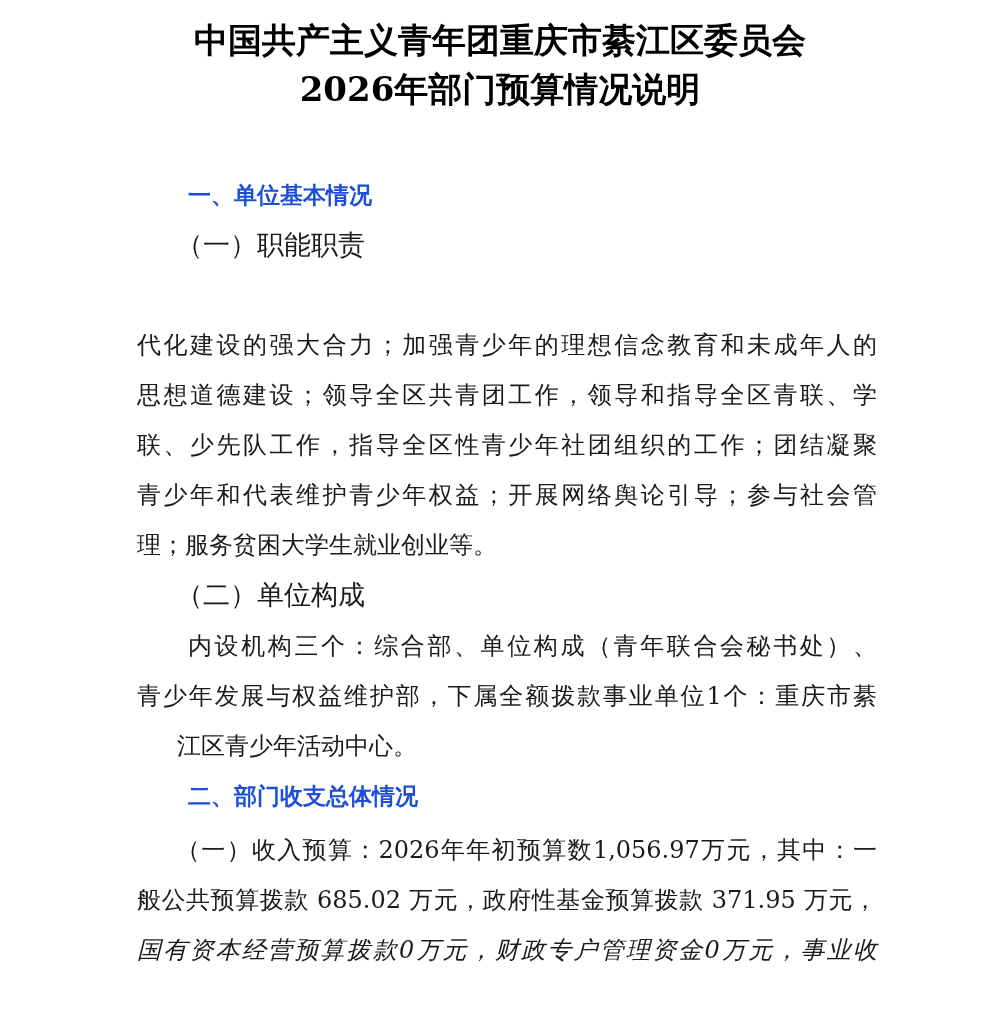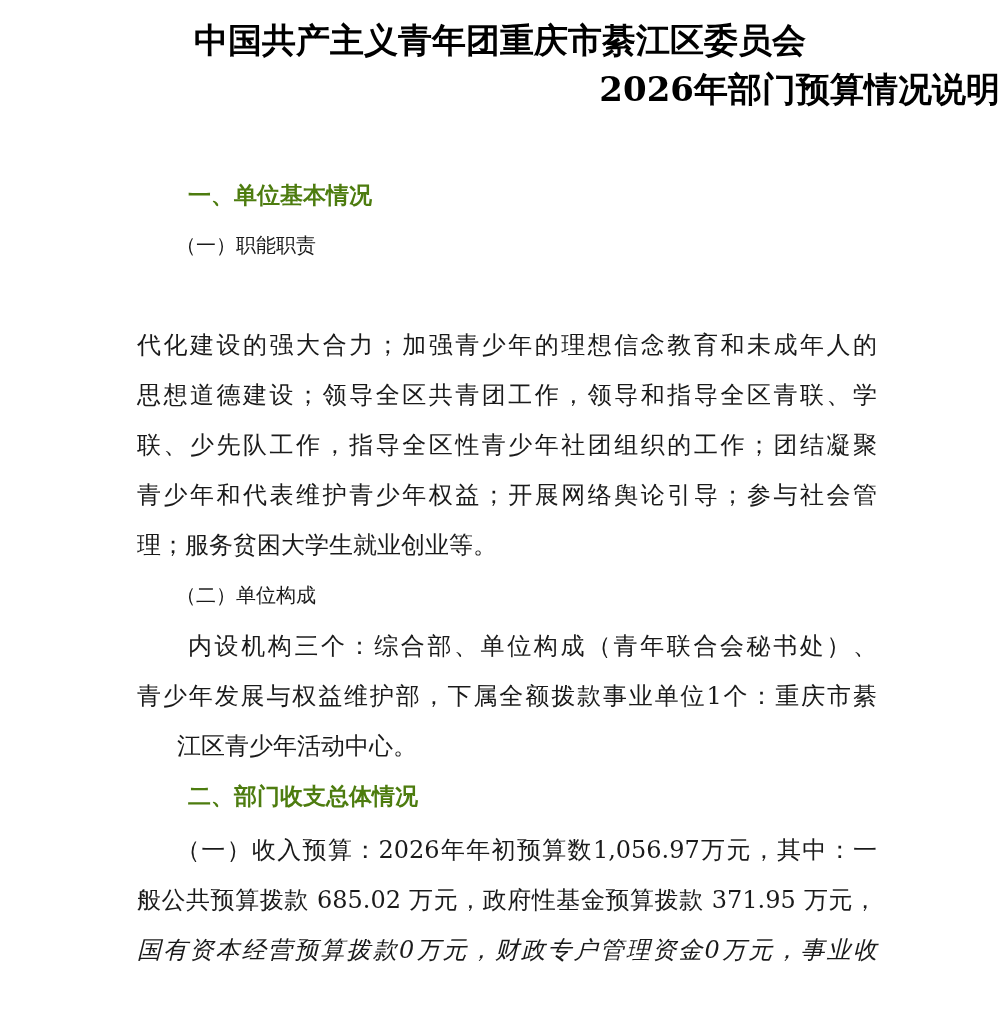--- a/index.html
+++ b/index.html
@@ -27,21 +27,21 @@
       width: 1000px;
       text-align: center;
       font-family: "DejaVu Serif", "Liberation Serif", serif;
       font-weight: bold;
       font-size: 34px;
       line-height: 40px;
       color: #000;
       letter-spacing: 0px;
     }
     .title.l1 { top: 10px; }
-    .title.l2 { top: 59px; text-align: right; }
+    .title.l2 { top: 59px; }
 
     .line {
       position: absolute;
       left: 137px;
       width: 740px;
       font-size: 24px;
       line-height: 30px;
       white-space: nowrap;
       color: #1a1a1a;
       font-family: "DejaVu Serif", "Liberation Serif", serif;
@@ -49,27 +49,27 @@
       text-align-last: justify;
     }
     .line.last { text-align-last: left; }
     .heading {
       position: absolute;
       left: 188px;
       font-family: "DejaVu Sans", "Liberation Sans", sans-serif;
       font-weight: bold;
       font-size: 23px;
       line-height: 30px;
-      color: #4d7c0f;
+      color: #1d4ed8;
       white-space: nowrap;
     }
     .subheading {
       position: absolute;
       left: 176px;
-      font-size: 20px;
+      font-size: 27px;
       line-height: 30px;
       white-space: nowrap;
       color: #1a1a1a;
       font-family: "DejaVu Serif", "Liberation Serif", serif;
     }
     .indent { left: 188px; width: 689px; }
   </style>
 </head>
 <body>
 

